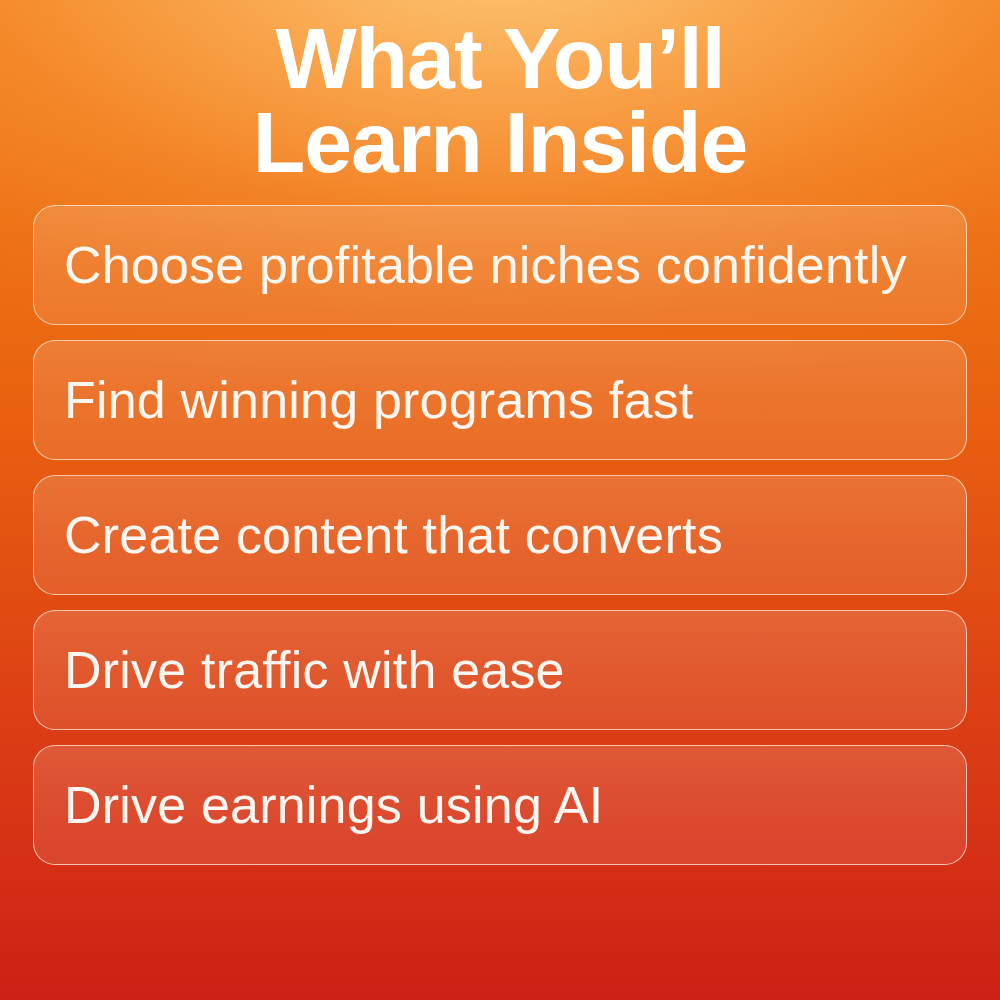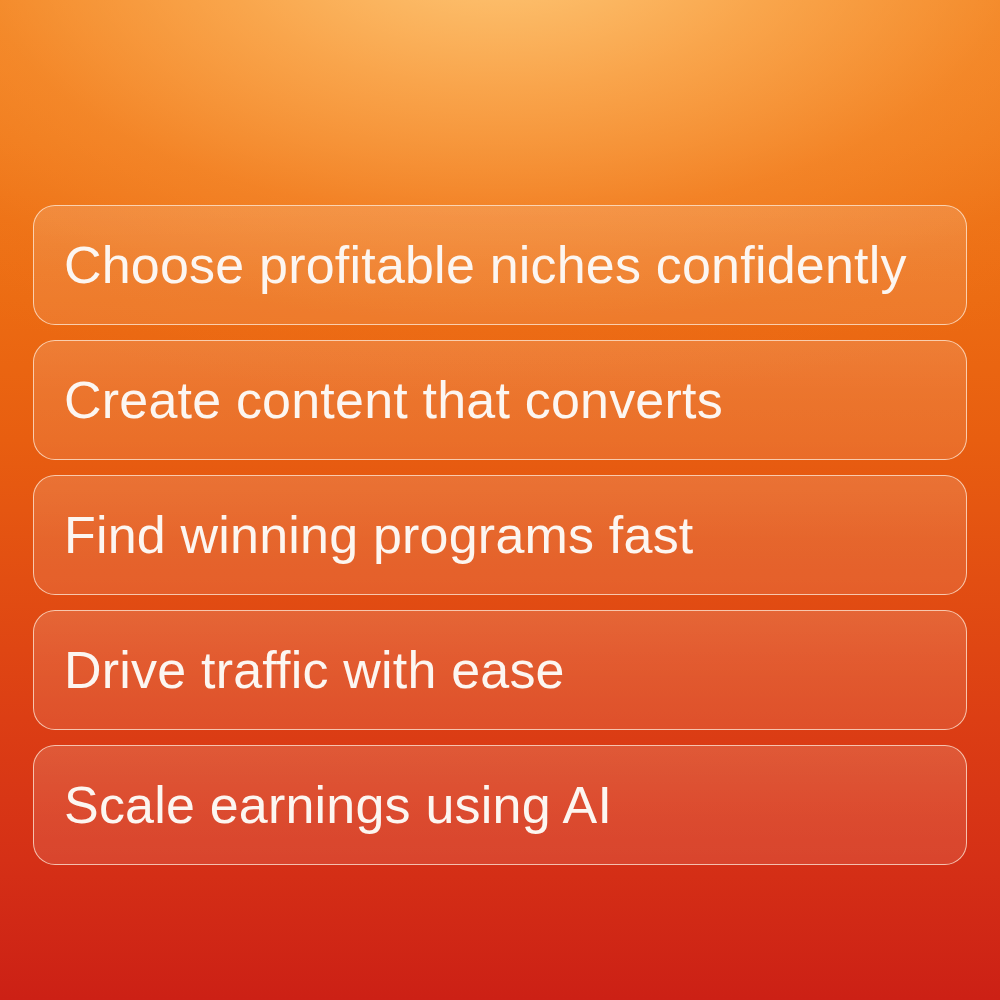--- a/index.html
+++ b/index.html
@@ -103,37 +103,39 @@
     font-weight:300;
     letter-spacing:0.2px;
     white-space:nowrap;
   }
 </style>
 </head>
 <body>
 
 <div id="poster">
 
+  <h1 id="title">What You’ll
+Learn Inside</h1>
 
   <div id="card-list">
 
     <div class="card">
       <span class="card-label">Choose profitable niches confidently</span>
     </div>
 
     <div class="card">
-      <span class="card-label">Create content that converts</span>
+      <span class="card-label">Find winning programs fast</span>
     </div>
 
     <div class="card">
-      <span class="card-label">Find winning programs fast</span>
+      <span class="card-label">Create content that converts</span>
     </div>
 
     <div class="card">
       <span class="card-label">Drive traffic with ease</span>
     </div>
 
     <div class="card">
-      <span class="card-label">Scale earnings using AI</span>
+      <span class="card-label">Drive earnings using AI</span>
     </div>
 
   </div>
 </div>
 
 </body></html>

